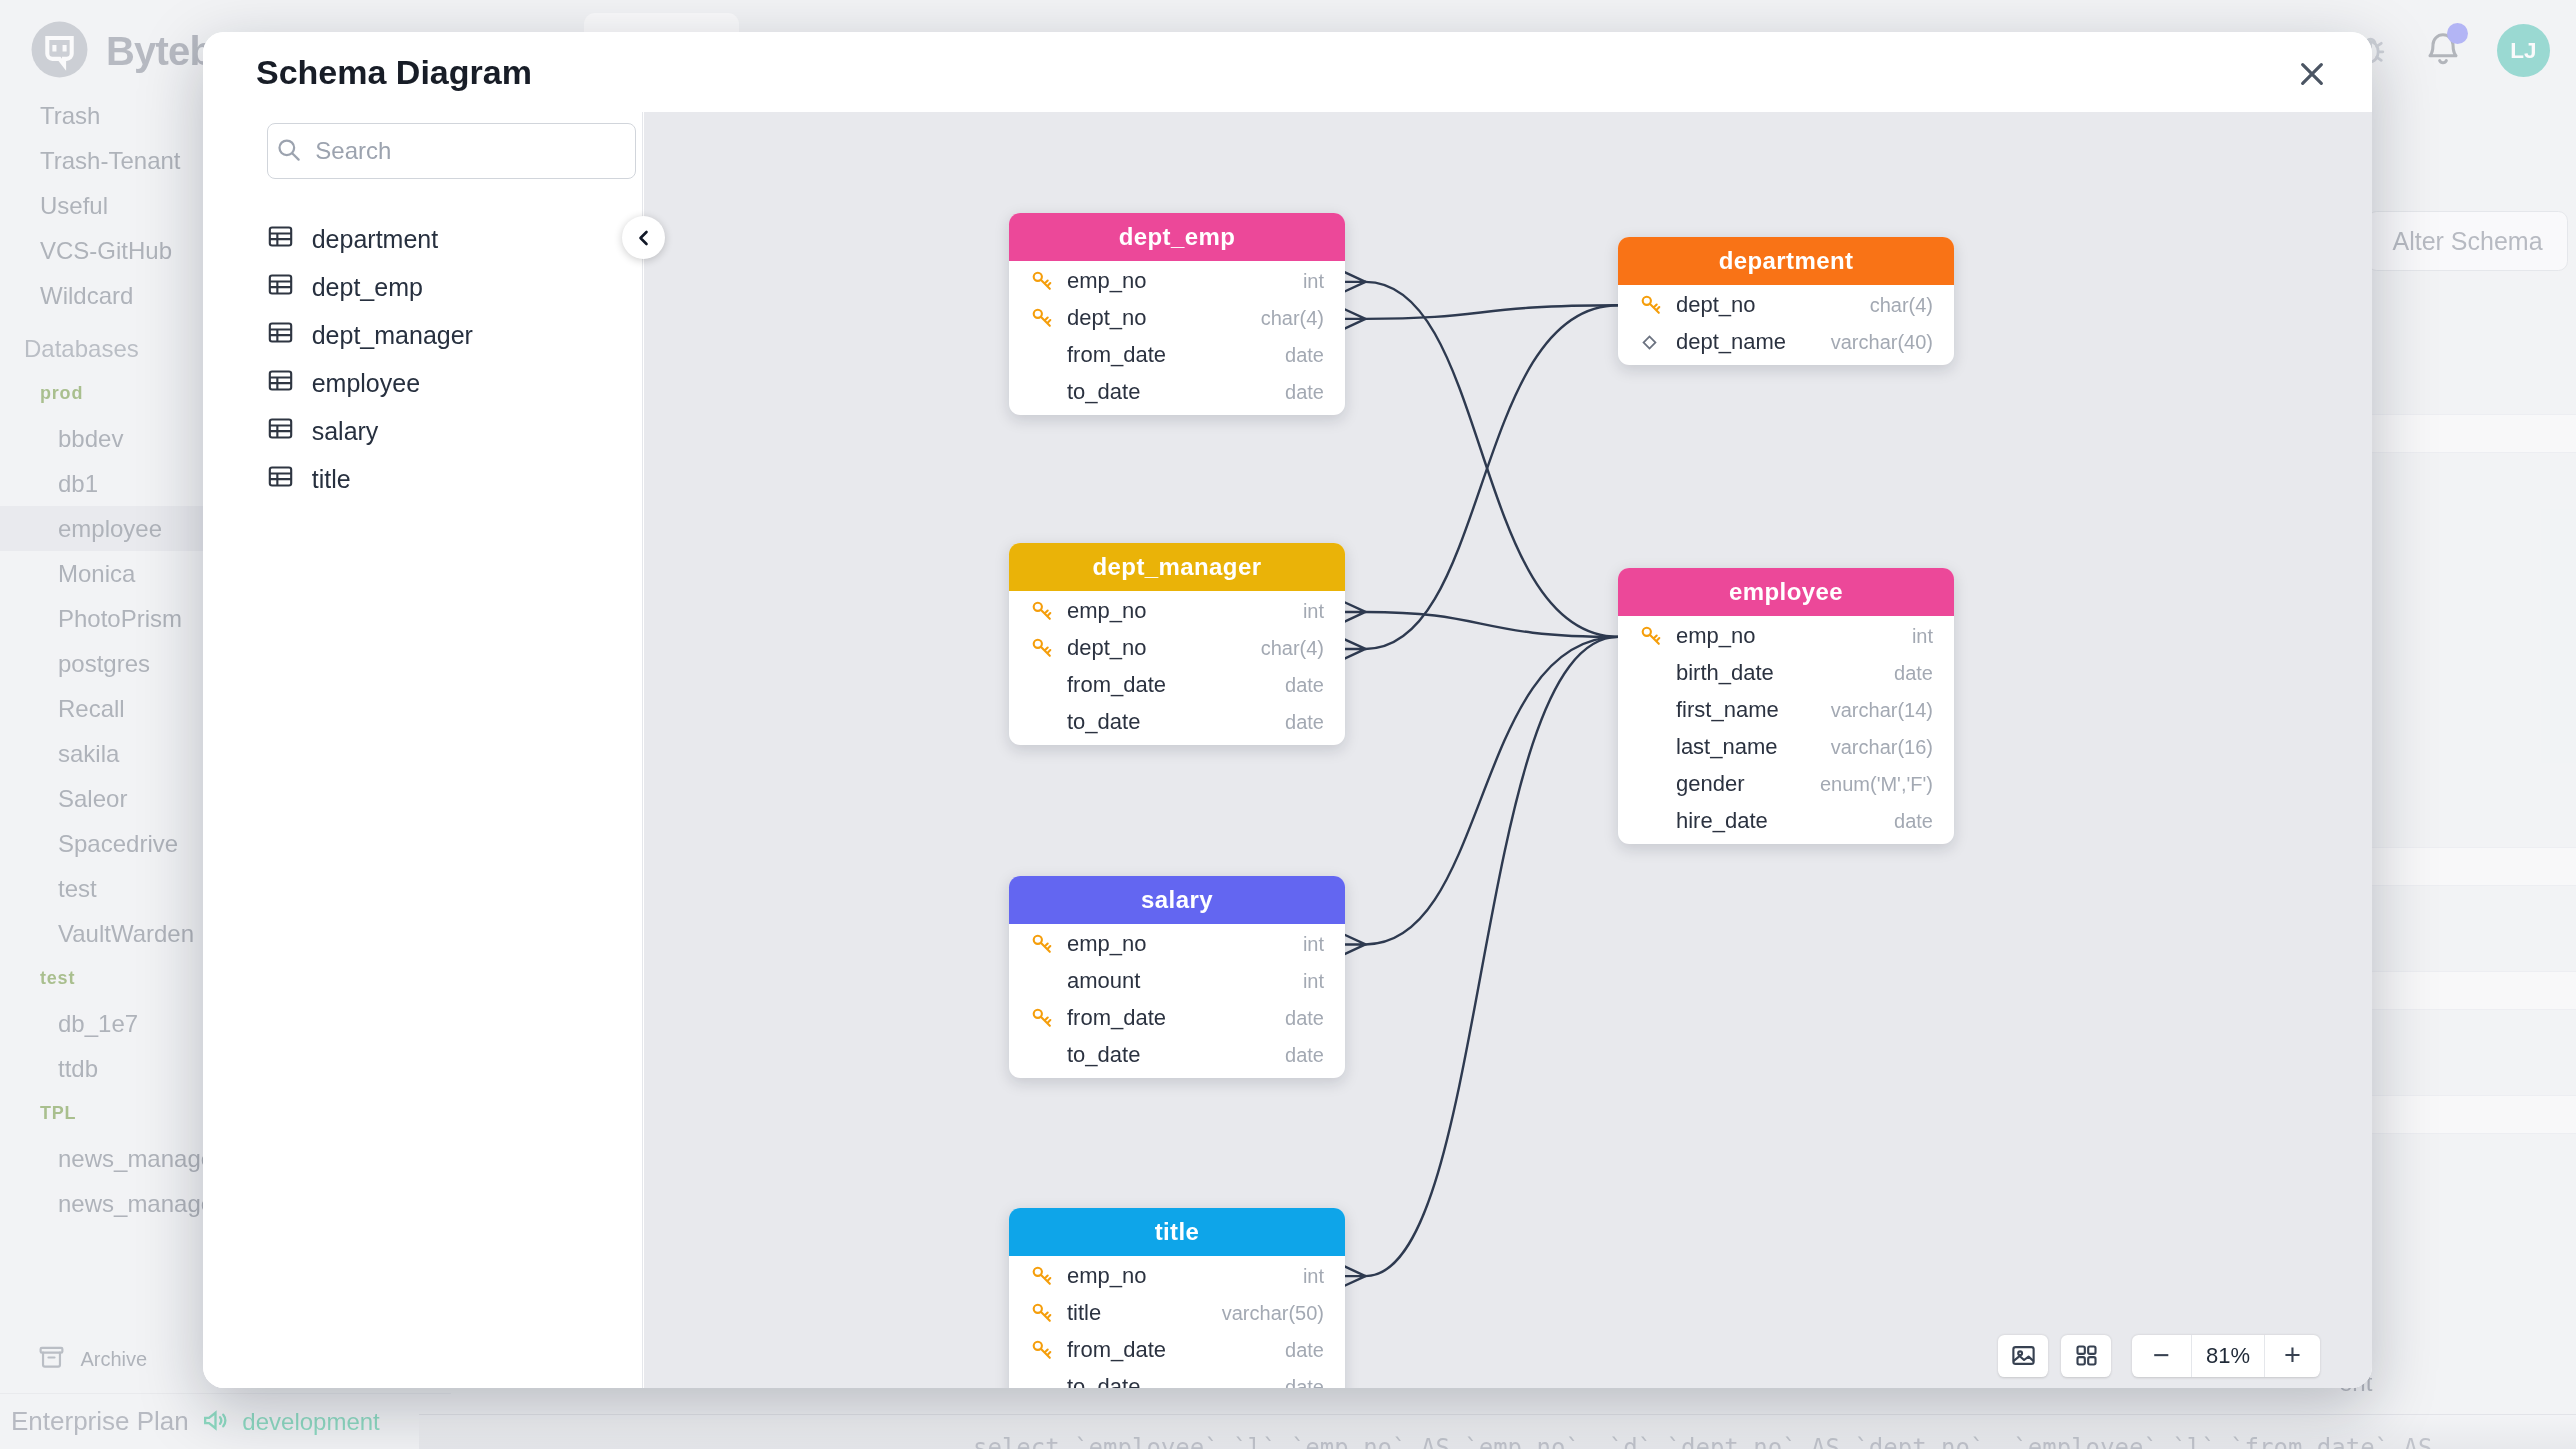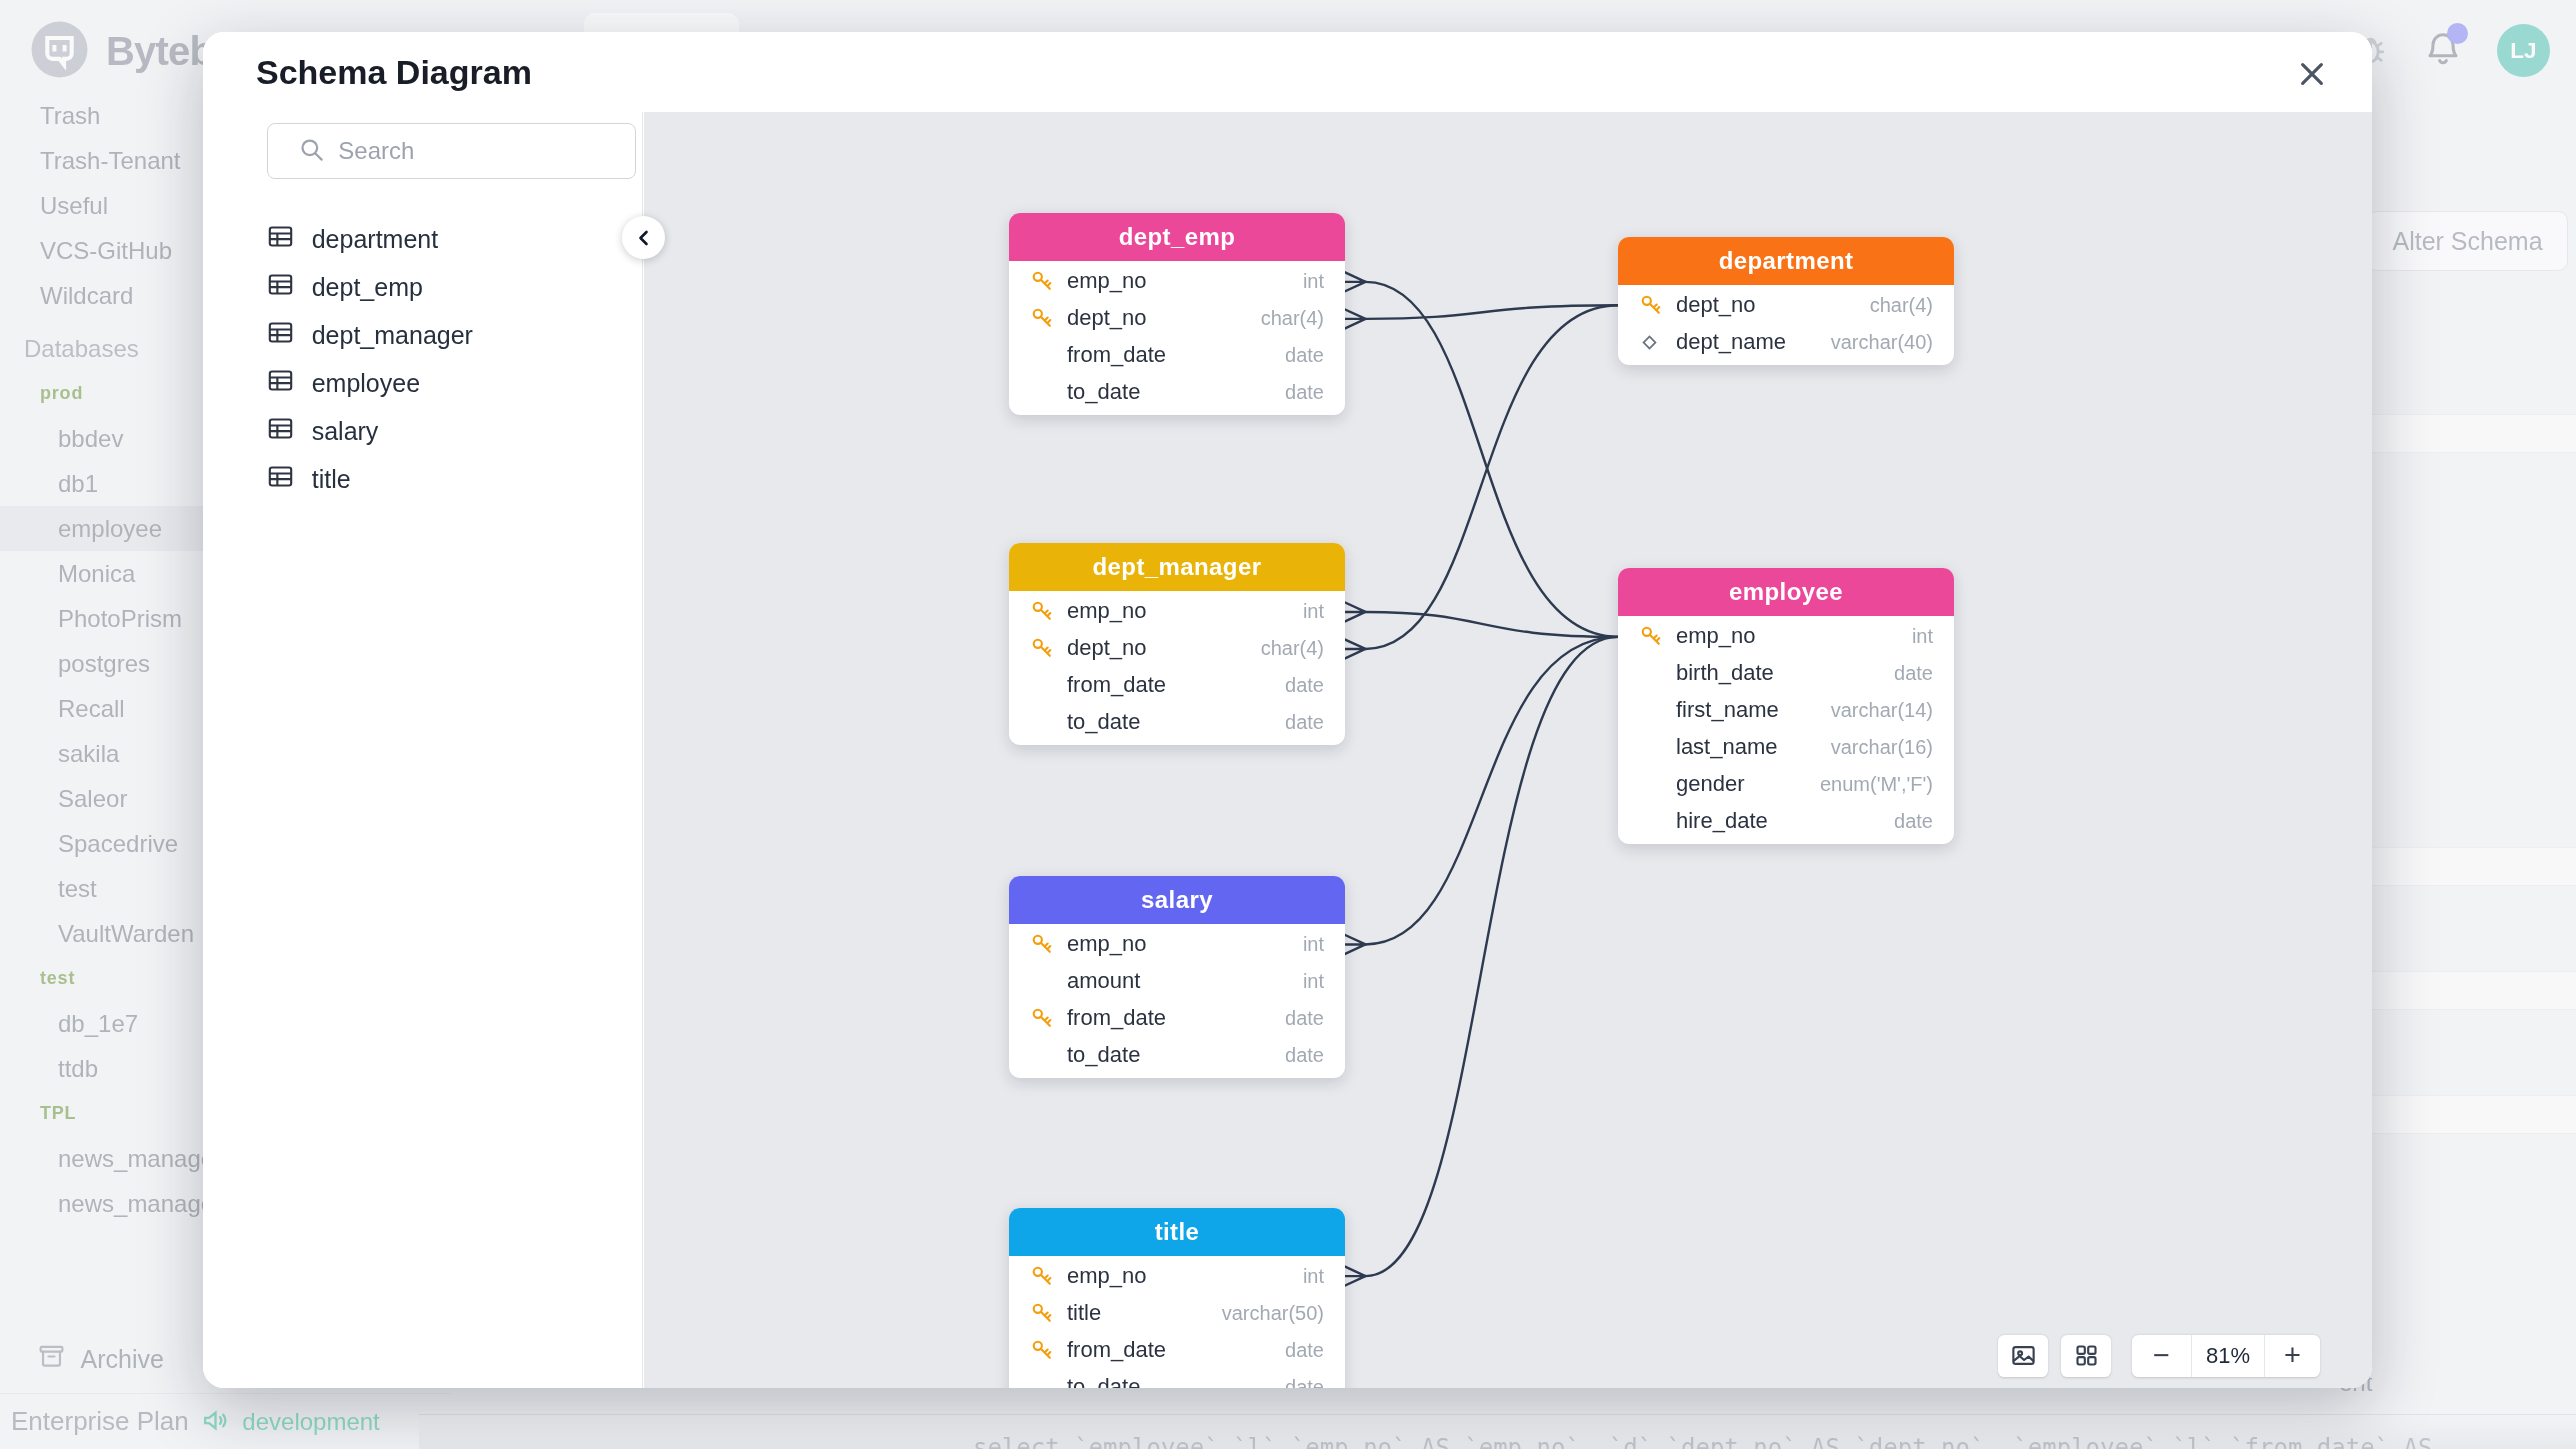--- a/index.html
+++ b/index.html
@@ -11,21 +11,21 @@
   .logo{position:absolute;left:29px;top:19.3px;display:flex;align-items:center;gap:16px;}
   .logo-text{font-size:40px;font-weight:700;color:#6b7280;letter-spacing:-0.8px;}
   .bg-sidebar-list{position:absolute;left:0;top:93px;width:386px;}
   .bg-item{height:45px;display:flex;align-items:center;font-size:24px;color:#596270;}
   .bg-item[data-level="0"]{padding-left:24px;}
   .bg-item[data-level="1"]{padding-left:40px;}
   .bg-item[data-level="2"]{padding-left:58px;}
   .bg-item[data-style="section"]{color:#717a87;margin-top:8px;}
   .bg-item[data-style="group"]{font-weight:700;font-size:18px;color:#4d7c0f;letter-spacing:0.8px;}
   .bg-item[data-style="selected"]{background:#d9dce2;}
-  .bg-archive{position:absolute;left:0;top:1336px;width:386px;height:47px;display:flex;align-items:center;gap:14.5px;padding-left:37px;font-size:25px;color:#596270;}
+  .bg-archive{position:absolute;left:0;top:1336px;width:386px;height:47px;display:flex;align-items:center;gap:14.5px;padding-left:37px;font-size:20px;color:#596270;}
   .bg-footer{position:absolute;left:0;top:1393px;width:451px;height:56px;border-top:0.8px solid #d9dce0;display:flex;align-items:center;gap:11.3px;padding-left:11px;}
   .bg-footer .plan{font-size:26px;color:#6b7280;}
   .bg-footer .env{font-size:24px;color:#10b981;}
   .top-icons{position:absolute;right:26px;top:24px;display:flex;align-items:center;gap:34px;}
   .avatar{width:53px;height:53px;border-radius:50%;background:#2ab5a5;color:#fff;font-size:22.5px;font-weight:700;display:flex;align-items:center;justify-content:center;}
   .bell-wrap{position:relative;}
   .bell-dot{position:absolute;right:-4.8px;top:-6.4px;width:21px;height:21px;border-radius:50%;background:#6366f1;}
   .white-pill{position:absolute;left:584px;top:13px;width:155px;height:64px;border-radius:11.3px;background:#ffffff;}
   .alter-btn{position:absolute;left:2367px;top:211px;width:201px;height:60px;border-radius:9.7px;background:#fdfdfe;border:0.8px solid #d1d5db;display:flex;align-items:center;justify-content:center;font-size:25px;color:#6b7280;}
   .bg-band{position:absolute;left:2367px;width:209px;height:39px;background:rgba(255,255,255,.7);border-top:0.8px solid #e2e5ea;border-bottom:0.8px solid #e2e5ea;}
@@ -36,21 +36,21 @@
   
   .wash{position:absolute;inset:0;background:rgba(245,246,248,0.55);z-index:4;}
 
   
   .modal{position:absolute;left:203px;top:32px;width:2169px;height:1356px;background:#ffffff;border-radius:21px;box-shadow:0 19.3px 64px rgba(15,23,42,.25);z-index:10;overflow:hidden;}
   .modal-header{position:absolute;left:0;top:0;width:100%;height:80px;background:#fff;}
   .modal-title{position:absolute;left:53px;top:21px;font-size:34px;font-weight:600;color:#181d27;}
   .modal-close{position:absolute;right:39px;top:21px;width:42px;height:42px;display:flex;align-items:center;justify-content:center;cursor:pointer;}
 
   .panel{position:absolute;left:0;top:80px;width:440px;height:1276px;background:#fff;border-right:0.8px solid #e5e7eb;}
-  .search-box{position:absolute;left:64px;top:10.5px;width:369px;height:56px;border:0.8px solid #d1d5db;border-radius:8px;display:flex;align-items:center;padding:0 30px;gap:11.3px;background:#fff;}
+  .search-box{position:absolute;left:64px;top:10.5px;width:369px;height:56px;border:0.8px solid #d1d5db;border-radius:8px;display:flex;align-items:center;padding:0 7px;gap:11.3px;background:#fff;}
   .search-box input{border:none;outline:none;font-size:24px;color:#374151;width:274px;background:transparent;}
   .search-box input::placeholder{color:#9ca3af;}
   .table-list{position:absolute;left:0;top:103px;width:100%;}
   .tl-item{height:48px;display:flex;align-items:center;gap:17.7px;padding-left:64px;font-size:25px;color:#27303f;cursor:pointer;}
   .collapse-btn{position:absolute;left:419px;top:184px;width:43px;height:43px;border-radius:50%;background:#fff;box-shadow:0 1.6px 8px rgba(0,0,0,.2);display:flex;align-items:center;justify-content:center;z-index:12;cursor:pointer;}
 
   .canvas{position:absolute;left:441px;top:80px;width:1728px;height:1276px;background:#e8e9ed;}
   #edge-layer{position:absolute;inset:0;z-index:1;}
   #edge-layer path{stroke:#2e3a50;stroke-width:3;fill:none;stroke-linecap:round;}
   .nodes{position:absolute;inset:0;z-index:2;}

